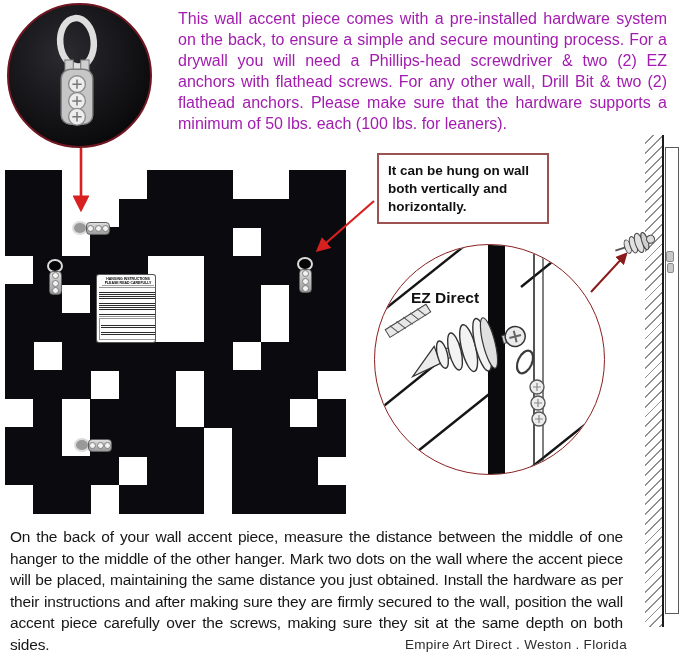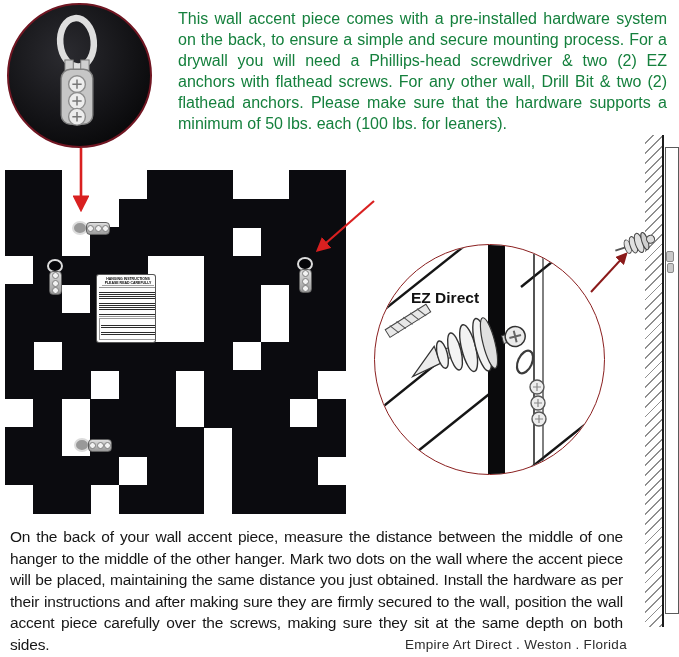--- a/index.html
+++ b/index.html
@@ -7,21 +7,21 @@
          font-family:"Liberation Sans",sans-serif;color:#1a1a1a;}
 
   
   .inset-circle{position:absolute;left:7px;top:3px;width:141px;height:141px;border-radius:50%;
     background:radial-gradient(circle at 40% 35%, #2b2b30 0%, #131316 55%, #000 100%);
     border:2.5px solid var(--inset-ring,#701622);}
   .inset-circle svg{display:block;}
 
   
   .intro{position:absolute;left:178px;top:8px;width:489px;font-size:16px;line-height:21px;
-    text-align:justify;color:#15803d;}
+    text-align:justify;color:#a21caf;}
   .install{position:absolute;left:10px;top:526px;width:613px;font-size:15.5px;line-height:21.5px;
     text-align:justify;letter-spacing:-0.2px;color:#161616;}
   .brand{position:absolute;right:52px;top:637px;font-size:13.5px;letter-spacing:0.3px;color:#2c2c2c;}
 
   
   .callout{position:absolute;left:377px;top:153px;width:150px;padding:7px 9px;background:#fff;
     border:2px solid var(--callout-border,#9d5252);font-size:13.5px;font-weight:bold;line-height:1.32;color:#111;}
 
   
   .artwork{position:absolute;left:5px;top:170px;width:341px;height:343px;}
@@ -88,20 +88,21 @@
       <rect x="56" y="69" width="34" height="59" rx="10" fill="#c6c6c6" stroke="#7d7d7d" stroke-width="1.5"></rect>
       <circle cx="73" cy="85" r="9" class="iscrew"></circle>
       <circle cx="73" cy="103" r="9" class="iscrew"></circle>
       <circle cx="73" cy="120" r="9" class="iscrew"></circle>
       <path d="M68 85h10M73 80v10M68 103h10M73 98v10M68 120h10M73 115v10" stroke="#777" stroke-width="1.6" fill="none"></path>
     </svg>
   </div>
 
   <div class="intro">This wall accent piece comes with a pre-installed hardware system on the back, to ensure a simple and secure mounting process.  For a drywall you will need a Phillips-head screwdriver &amp; two (2) EZ anchors with flathead screws. For any other wall, Drill Bit &amp; two (2) flathead anchors.  Please make sure that the hardware supports a minimum of 50 lbs. each (100 lbs. for leaners).</div>
 
+  <div class="callout">It can be hung on wall both vertically and horizontally.</div>
 
   <div class="artwork" id="artwork">
       <div class="cell" style="left: 0px; top: 0px;"></div>
       <div class="cell" style="left: 28.4px; top: 0px;"></div>
       <div class="cell" style="left: 142px; top: 0px;"></div>
       <div class="cell" style="left: 170.4px; top: 0px;"></div>
       <div class="cell" style="left: 198.8px; top: 0px;"></div>
       <div class="cell" style="left: 284px; top: 0px;"></div>
       <div class="cell" style="left: 312.4px; top: 0px;"></div>
       <div class="cell" style="left: 0px; top: 28.6px;"></div>

